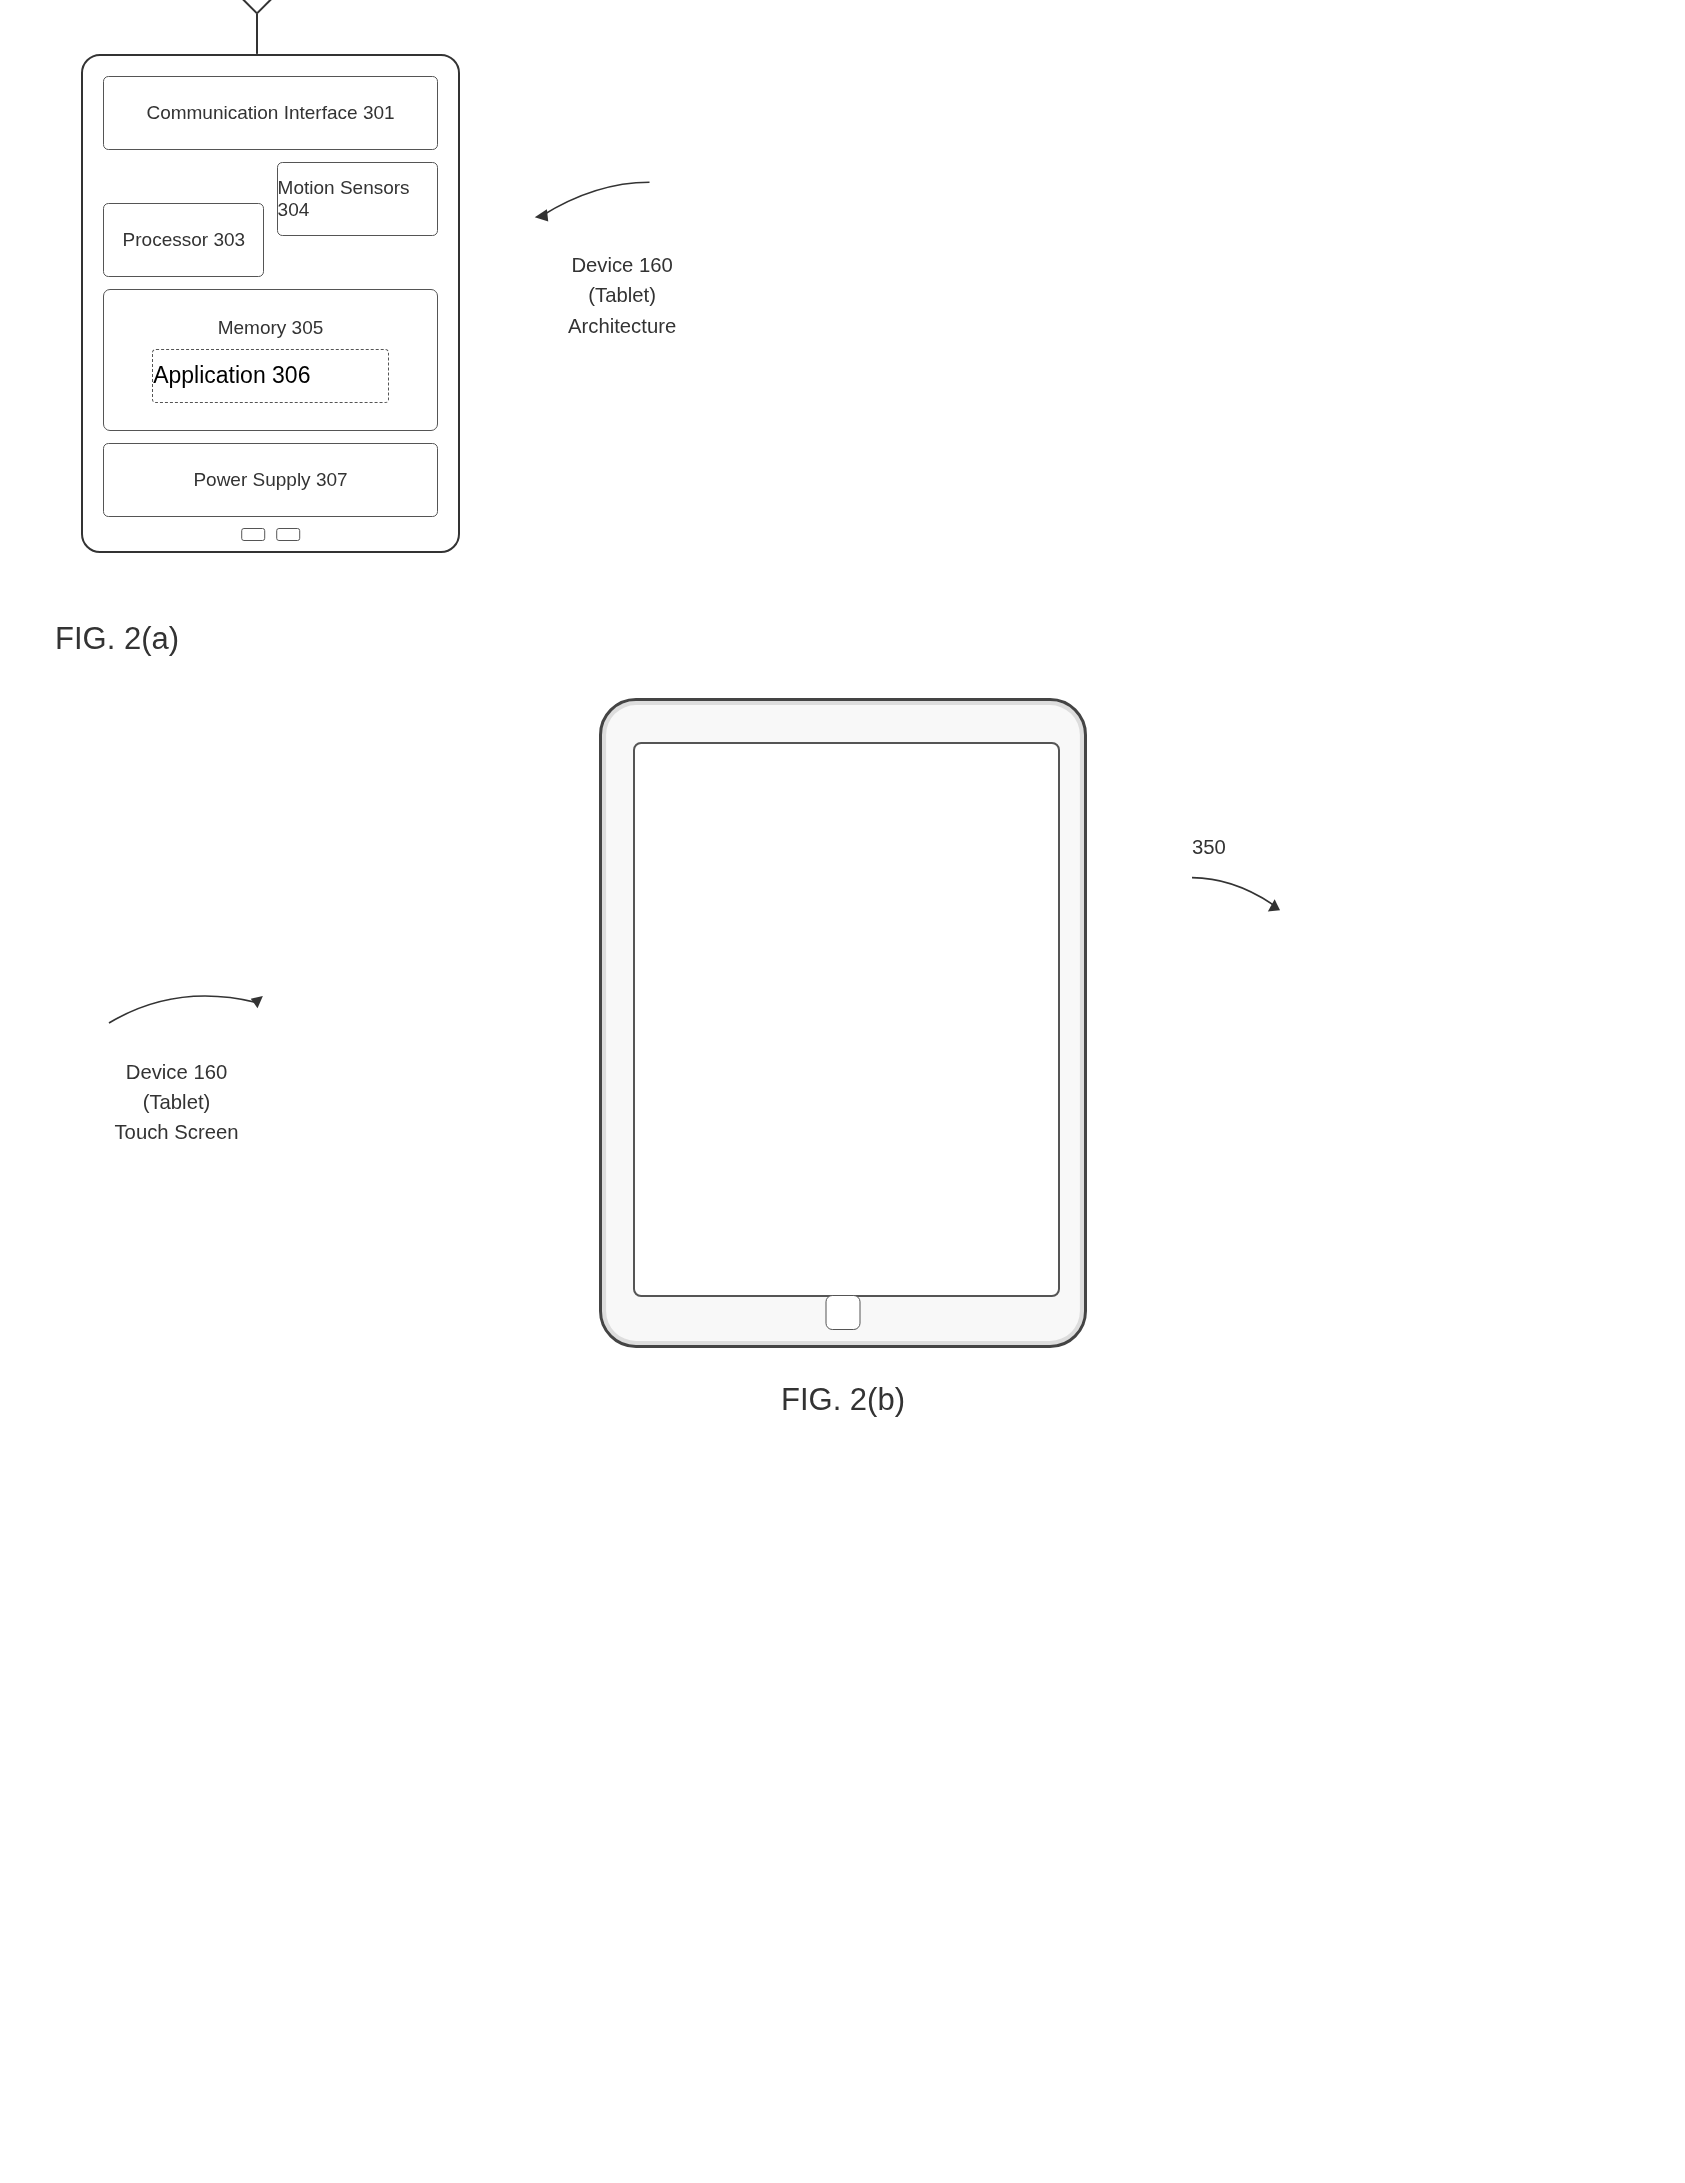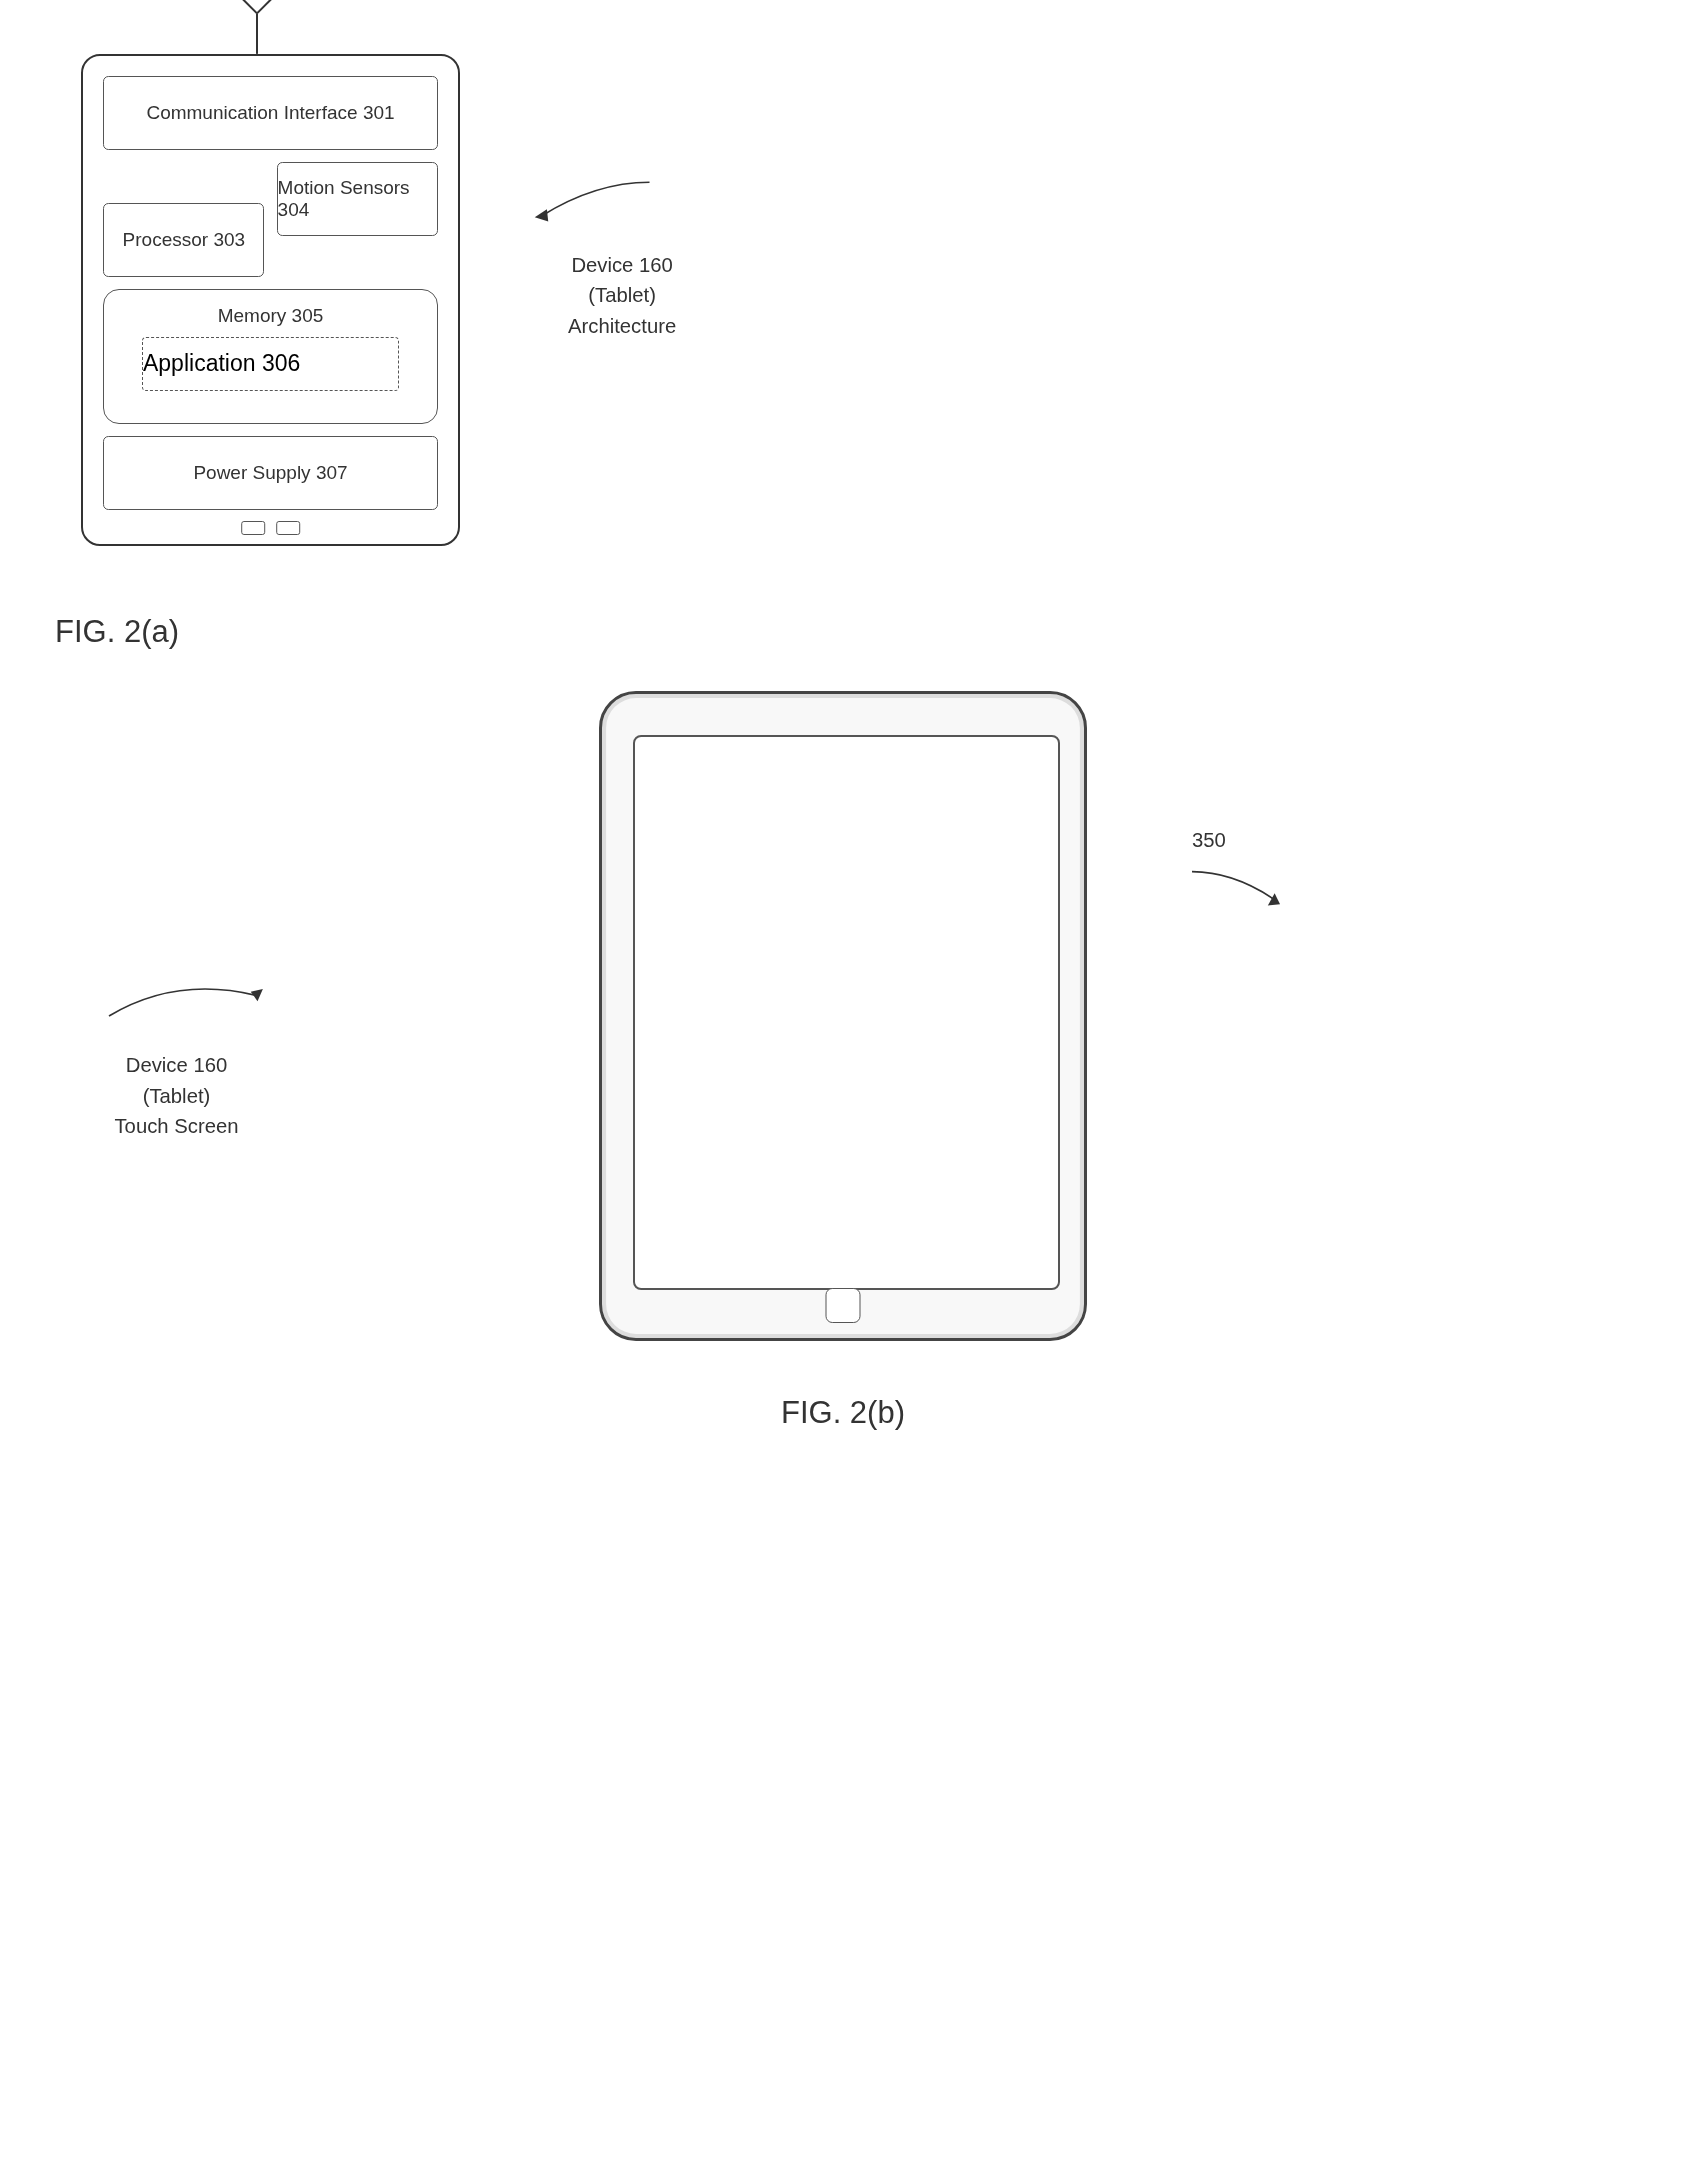--- a/index.html
+++ b/index.html
@@ -114,23 +114,23 @@
     }
 
     .motion-box {
       flex: 1;
       height: 74px;
     }
 
     .memory-box {
       width: 100%;
       border: 1.4px solid #555;
-      border-radius: 16px;
-      background: #fff;
-      padding: 15px;
+      border-radius: 7px;
+      background: #fff;
+      padding: 27px;
       display: flex;
       flex-direction: column;
       gap: 9.5px;
       min-height: 135px;
     }
 
     .memory-label {
       font-size: 19px;
       color: #333;
       text-align: center;
@@ -357,17 +357,17 @@
 
             <path d="M 0,20 Q 60,20 120,60" fill="none" stroke="#333" stroke-width="2.5"></path>
             <polygon points="112,70 122,52 130,68" fill="#333"></polygon>
           </svg>
         </div>
 
       </div>
 
     </div>
 
-    <div class="fig-b-label" style="margin-top:54px;">FIG. 2(b)</div>
+    <div class="fig-b-label" style="margin-top:34px;">FIG. 2(b)</div>
   </div>
 
 </div>
 
 
 </body></html>

